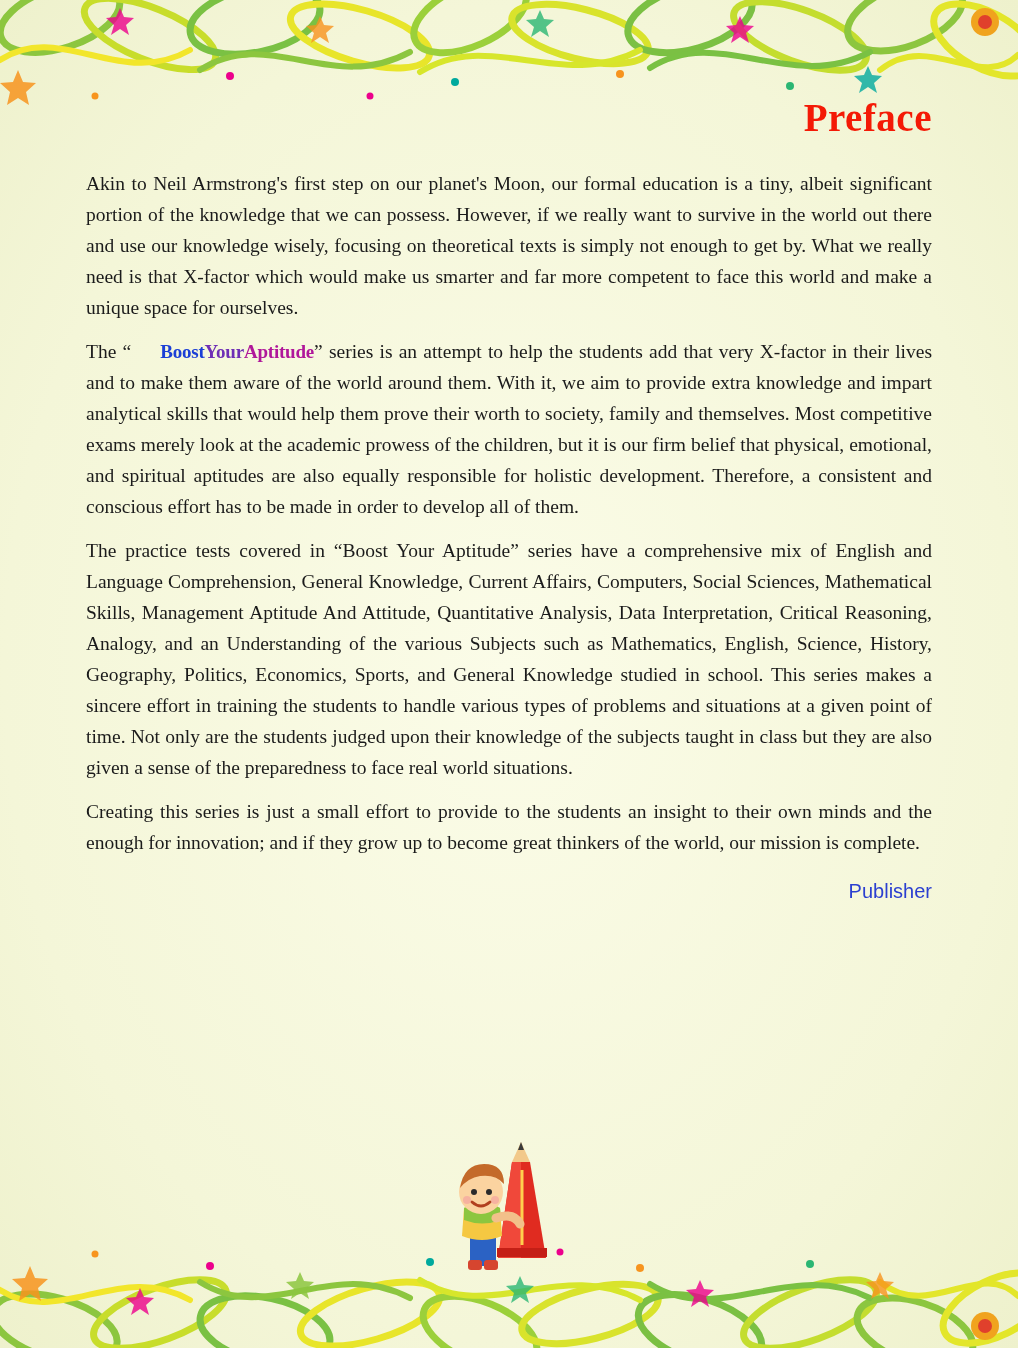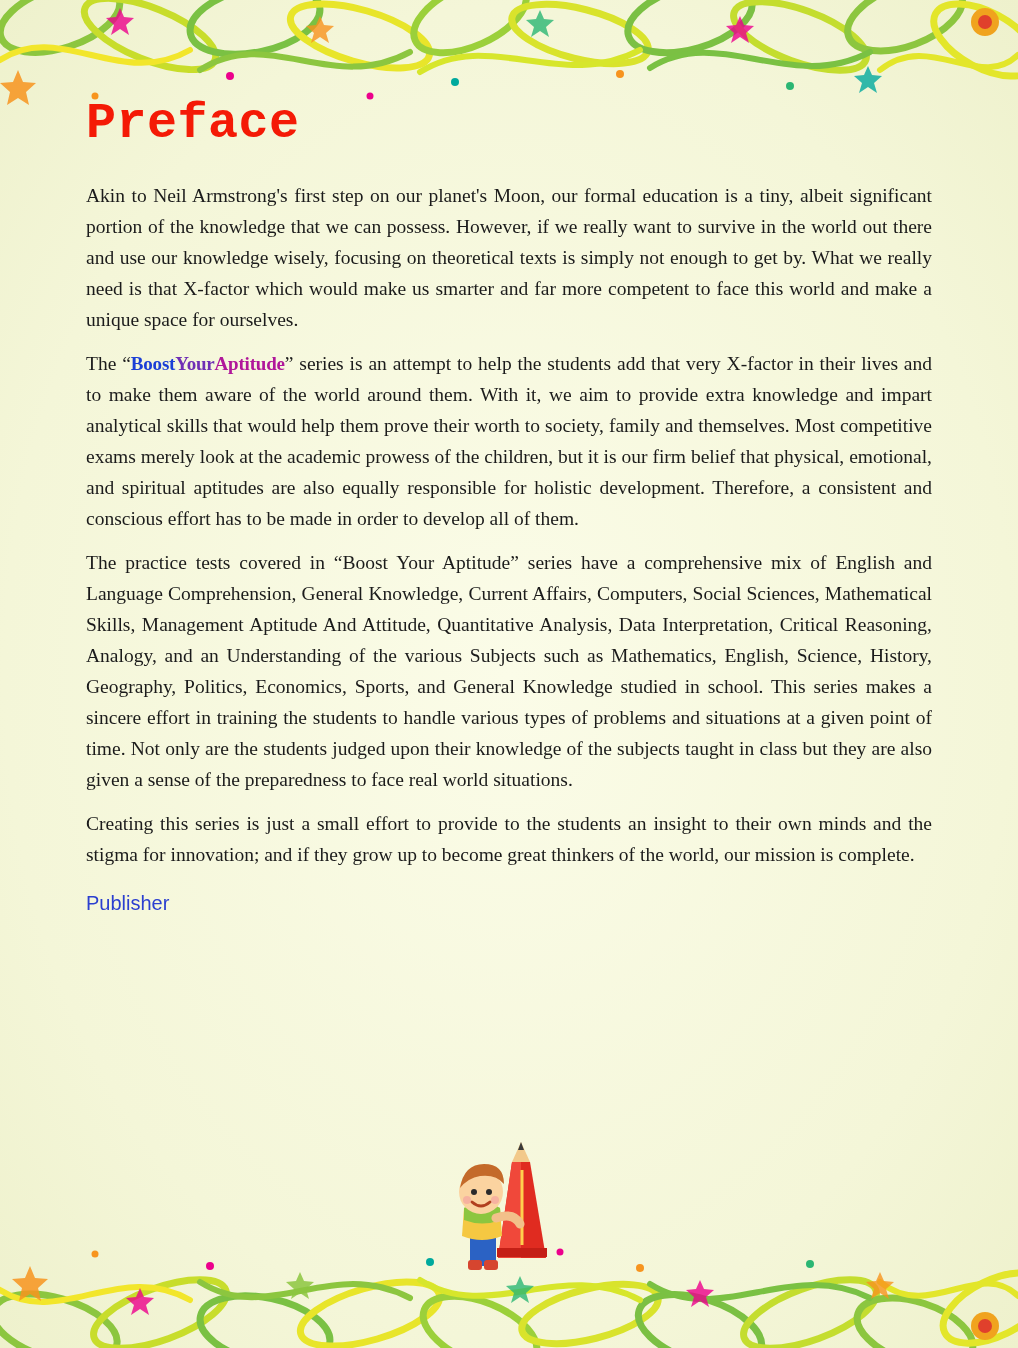--- a/index.html
+++ b/index.html
@@ -37,24 +37,24 @@
   
   .content {
     position: absolute;
     left: 0; top: 0;
     width: 1018px;
     padding: 0 86px;
     box-sizing: border-box;
   }
 
   .title {
-    text-align: left;
-    font-family: Liberation Mono, monospace;
+    text-align: right;
+    font-family: Liberation Serif, serif;
     font-weight: bold;
-    font-size: 50px;
+    font-size: 39px;
     color: #f41a06;
     margin: 95px 0 28px 0;
     letter-spacing: 0.5px;
   }
 
   .para {
     font-size: 19.5px;
     line-height: 31px;
     color: #1b1b1b;
     text-align: justify;
@@ -62,25 +62,26 @@
     -webkit-hyphens: none;
     hyphens: none;
     font-family: Liberation Serif, serif;
   }
 
   .brand {
     font-weight: bold;
     font-size: 19px;
     letter-spacing: -0.2px;
   }
-  .brand .b1 { color: #1b3fd6; }
+  .brand .b1 { color: #1b3fd6; margin-left: 29px; }
   .brand .b2 { color: #6f2fb5; }
   .brand .b3 { color: #b0179a; }
 
   .signature {
+    text-align: right;
     color: #2b3fd0;
     font-size: 20px;
     margin-top: 22px;
     margin-bottom: 17px;
   }
 
   
   .mascot {
     position: absolute;
     left: 50%;
@@ -174,21 +175,21 @@
   <div class="content">
 
     <h1 class="title">Preface</h1>
 
     <p class="para">Akin to Neil Armstrong's first step on our planet's Moon, our formal education is a tiny, albeit significant portion of the knowledge that we can possess. However, if we really want to survive in the world out there and use our knowledge wisely, focusing on theoretical texts is simply not enough to get by. What we really need is that X-factor which would make us smarter and far more competent to face this world and make a unique space for ourselves.</p>
 
     <p class="para"><span>The “</span><span class="brand"><span class="b1">Boost</span><span class="b2">Your</span><span class="b3">Aptitude</span></span><span>” series is an attempt to help the students add that very X-factor in their lives and to make them aware of the world around them. With it, we aim to provide extra knowledge and impart analytical skills that would help them prove their worth to society, family and themselves. Most competitive exams merely look at the academic prowess of the children, but it is our firm belief that physical, emotional, and spiritual aptitudes are also equally responsible for holistic development. Therefore, a consistent and conscious effort has to be made in order to develop all of them.</span></p>
 
     <p class="para">The practice tests covered in “Boost Your Aptitude” series have a comprehensive mix of English and Language Comprehension, General Knowledge, Current Affairs, Computers, Social Sciences, Mathematical Skills, Management Aptitude And Attitude, Quantitative Analysis, Data Interpretation, Critical Reasoning, Analogy, and an Understanding of the various Subjects such as Mathematics, English, Science, History, Geography, Politics, Economics, Sports, and General Knowledge studied in school. This series makes a sincere effort in training the students to handle various types of problems and situations at a given point of time. Not only are the students judged upon their knowledge of the subjects taught in class but they are also given a sense of the preparedness to face real world situations.</p>
 
-    <p class="para">Creating this series is just a small effort to provide to the students an insight to their own minds and the stigma for innovation; and if they grow up to become great thinkers of the world, our mission is complete.</p>
+    <p class="para">Creating this series is just a small effort to provide to the students an insight to their own minds and the enough for innovation; and if they grow up to become great thinkers of the world, our mission is complete.</p>
 
 
     <div class="signature">Publisher</div>
   </div>
 
   <div class="mascot">
     <svg width="150" height="140" viewBox="0 0 150 140" xmlns="http://www.w3.org/2000/svg">
 
       <polygon points="78,22 96,22 112,118 64,118" fill="#e02b20"></polygon>
       <polygon points="78,22 87,22 87,118 64,118" fill="#f0483a"></polygon>

